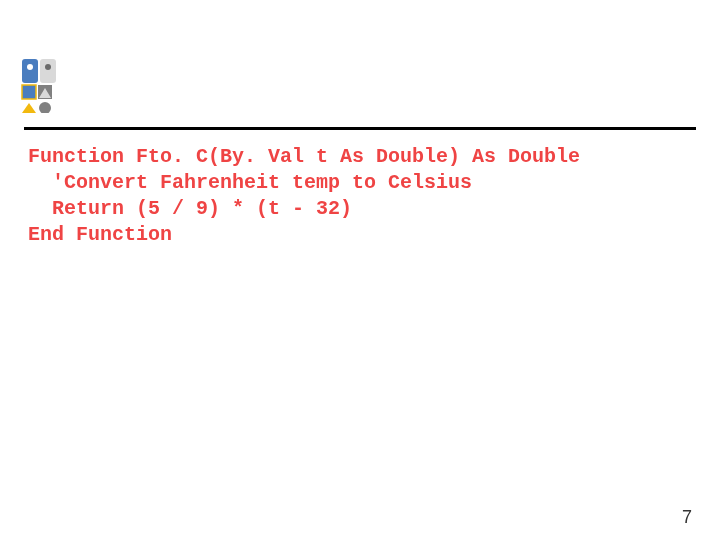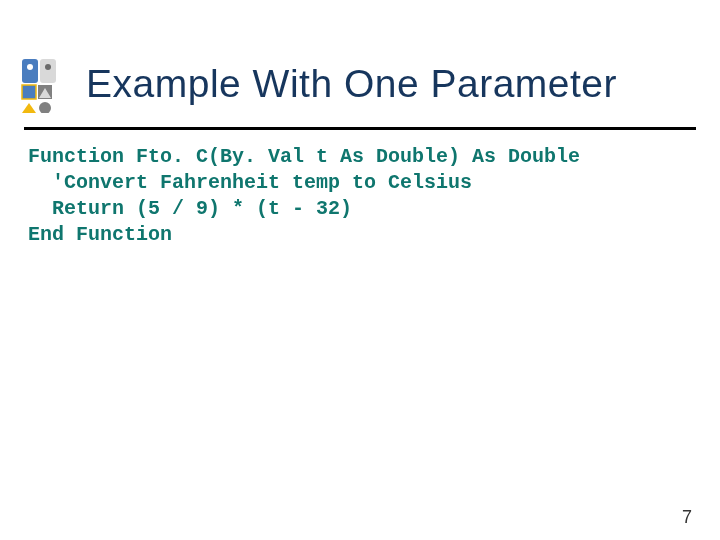--- a/index.html
+++ b/index.html
@@ -31,21 +31,21 @@
   .divider {
     height: 3px;
     background: #000000;
     margin: 4px 24px 14px 24px;
   }
   .code-block {
     padding: 0 28px;
     font-family: "Courier New", Courier, monospace;
     font-size: 20px;
     font-weight: bold;
-    color: #0f766e;
+    color: #ef4444;
     line-height: 1.3;
     white-space: pre;
   }
   .page-number {
     position: absolute;
     bottom: 12px;
     right: 28px;
     font-size: 18px;
     color: #333333;
   }
@@ -61,21 +61,20 @@
       <circle cx="10" cy="12" r="3" fill="#ffffff"></circle>
       <circle cx="28" cy="12" r="3" fill="#6B6B6B"></circle>
       <rect x="2" y="30" width="14" height="14" fill="#4A7DBF"></rect>
       <rect x="18" y="30" width="14" height="14" fill="#808080"></rect>
       <polygon points="9,48 2,58 16,58" fill="#F2B90F"></polygon>
       <circle cx="25" cy="53" r="6" fill="#808080"></circle>
       <rect x="2" y="30" width="14" height="14" fill="none" stroke="#F2B90F" stroke-width="1.5"></rect>
       <polygon points="25,33 19,43 31,43" fill="#D9D9D9"></polygon>
     </svg>
   </span>
-  <h1 class="title">Example With One Parameter</h1>
 </div>
 
 <div class="divider"></div>
 
 <div class="code-block"><span>Function Fto. C(By. Val t As Double) As Double</span>
 <span>  'Convert Fahrenheit temp to Celsius</span>
 <span>  Return (5 / 9) * (t - 32)</span>
 <span>End Function</span></div>
 
 <div class="page-number">7</div>

